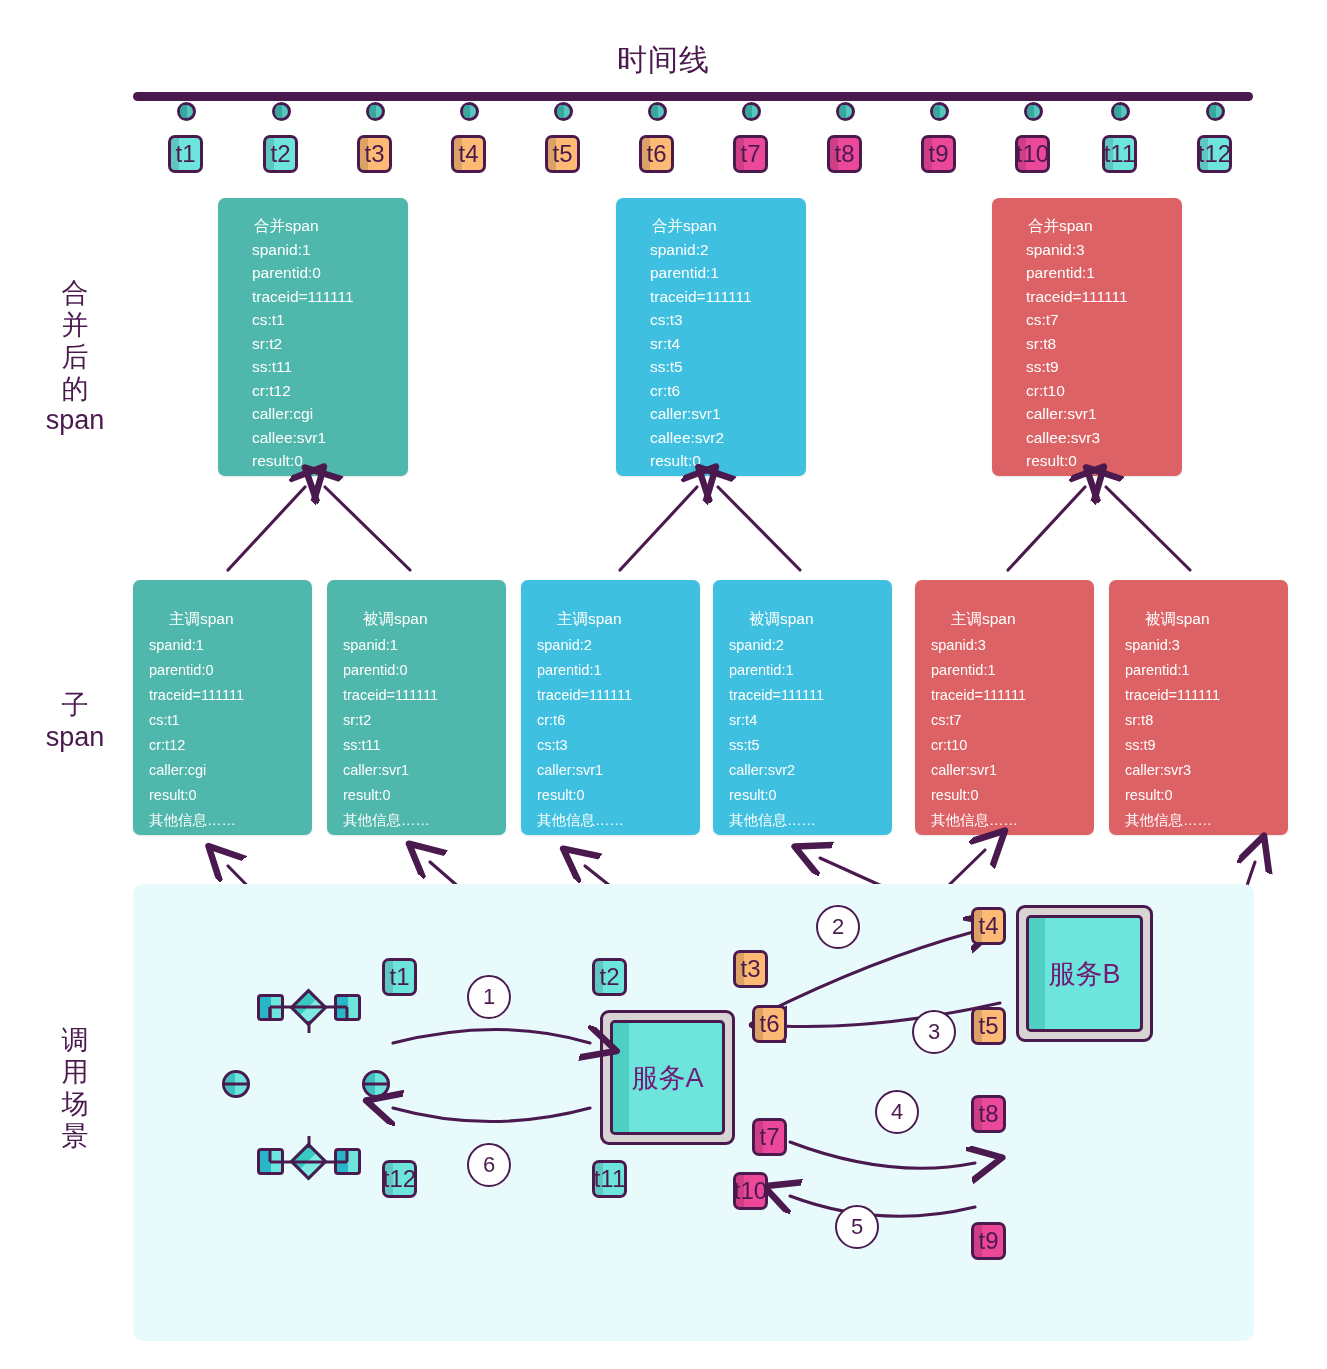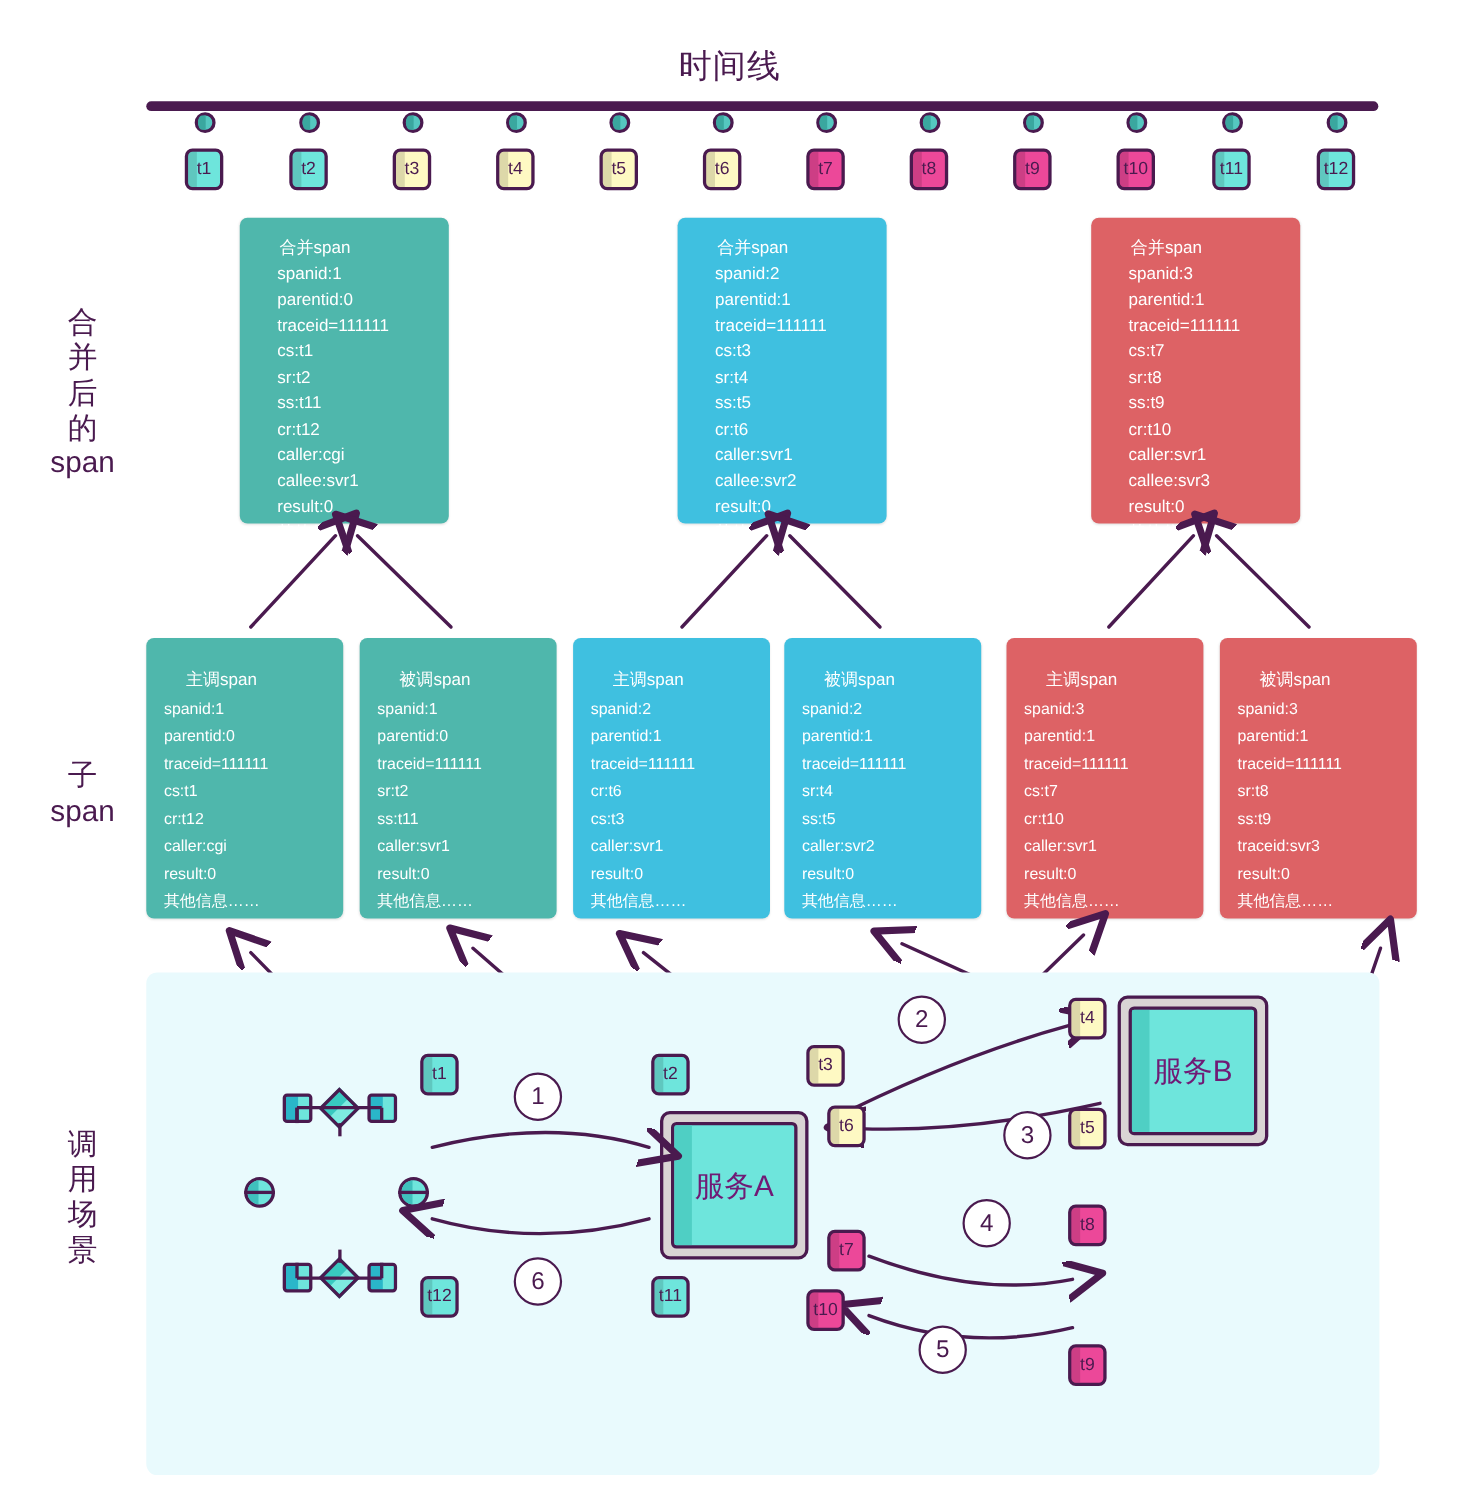--- a/index.html
+++ b/index.html
@@ -29,31 +29,31 @@
     width:19px;height:19px;border-radius:50%;
     background:#55c7c0;border:3px solid #4a1a4f;box-sizing:border-box;
   }
   .tick-dot::after{
     content:"";position:absolute;left:0;top:0;width:7px;height:13px;
     border-radius:50% 0 0 50%;background:#3aa79f;
   }
   .tbadge{
     width:35px;height:38px;border-radius:7px;
     border:3px solid #4a1a4f;box-sizing:border-box;
-    color:#4a1a4f;font-size:16px;
+    color:#4a1a4f;font-size:24px;
     display:flex;align-items:center;justify-content:center;
     overflow:hidden;position:absolute;
   }
   .tbadge span{position:relative;z-index:2;}
   .tbadge::before{
     content:"";position:absolute;left:0;top:0;bottom:0;width:8px;z-index:1;
     background:rgba(0,0,0,.13);
   }
   .tb-teal{background:#6ee5dc;}
-  .tb-blue{background:#fef9c3;}
+  .tb-blue{background:#fdba74;}
   .tb-red {background:#ec4899;}
 
   
   .rowlabel{
     color:#4a1a4f;font-size:27px;line-height:1.18;text-align:center;
     font-weight:400;
   }
 
   
   .card{
@@ -309,21 +309,21 @@
         <div class="ln">result:0</div>
         <div class="ln">其他信息……</div>
       </div>
       <div class="card child c-red" style="left: 1109px; top: 580px; width: 179px; height: 255px;">
         <div class="ln hdr">被调span</div>
         <div class="ln">spanid:3</div>
         <div class="ln">parentid:1</div>
         <div class="ln">traceid=111111</div>
         <div class="ln">sr:t8</div>
         <div class="ln">ss:t9</div>
-        <div class="ln">traceid:svr3</div>
+        <div class="ln">caller:svr3</div>
         <div class="ln">result:0</div>
         <div class="ln">其他信息……</div>
       </div>
     </div>
 
   <svg class="ov" viewBox="0 0 1327 1369">
     <defs>
       <marker id="ah" markerWidth="13" markerHeight="13" refX="2" refY="5.5" orient="auto">
         <path d="M0,0 L11,5.5 L0,11" fill="none" stroke="#4a1a4f" stroke-width="2.1" stroke-linecap="round" stroke-linejoin="round"></path>
       </marker>

